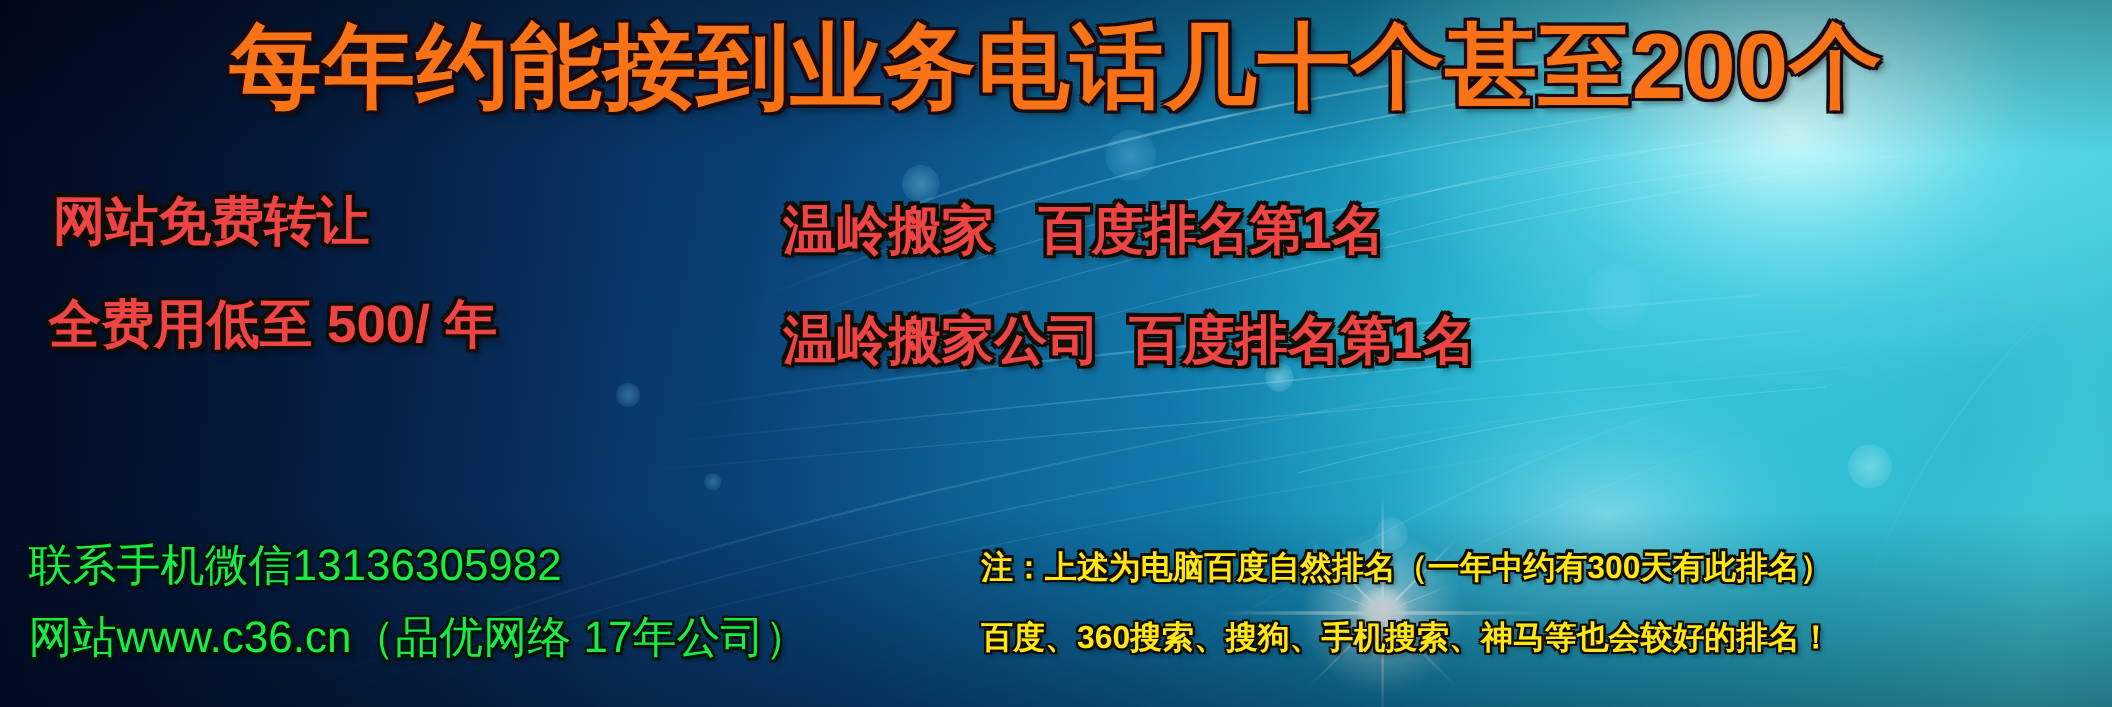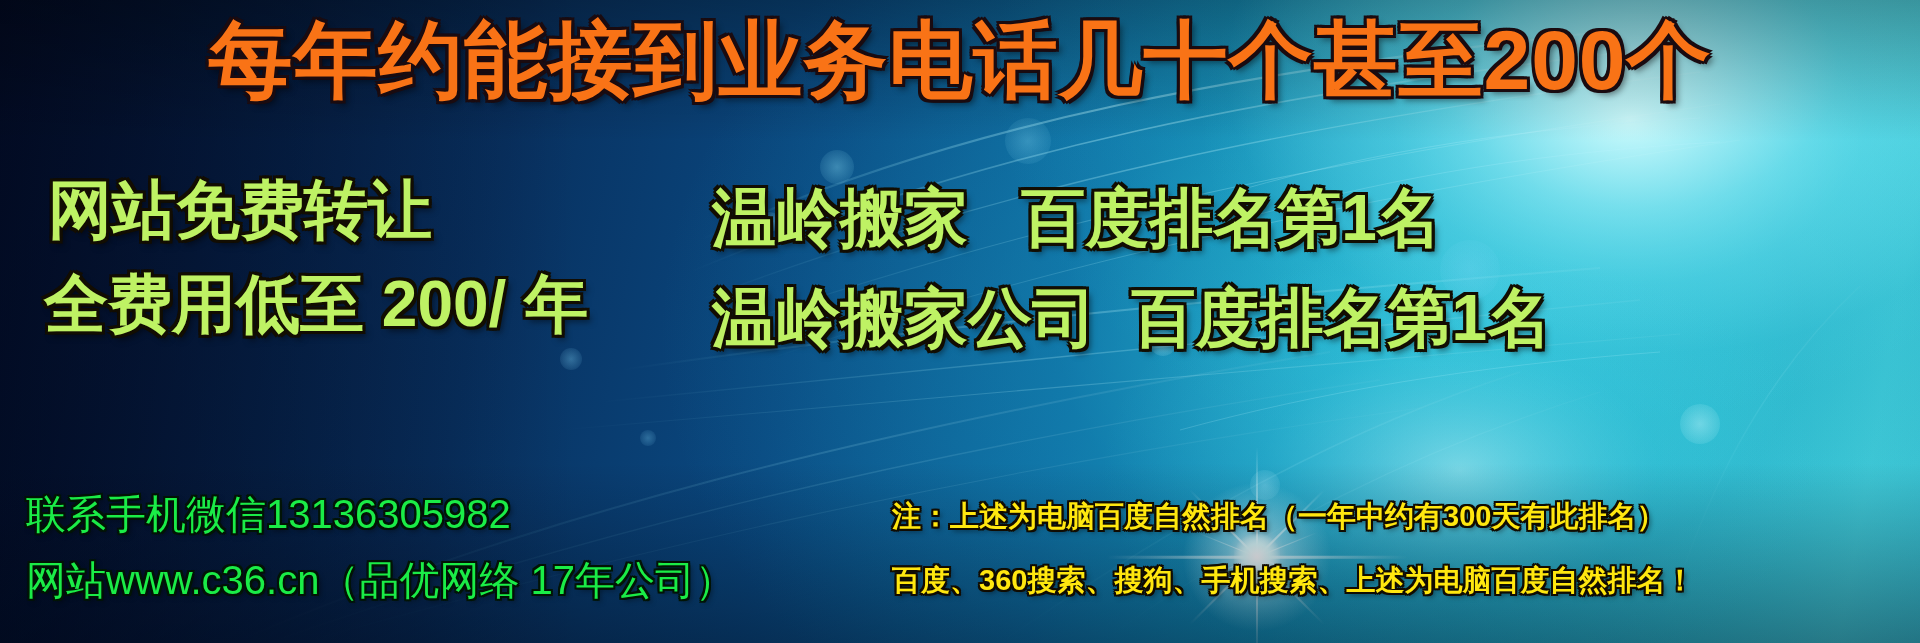--- a/index.html
+++ b/index.html
@@ -108,24 +108,24 @@
     text-shadow:
       -3px -3px 0 #1a0b10, 3px -3px 0 #1a0b10,
       -3px  3px 0 #1a0b10, 3px  3px 0 #1a0b10,
       -3px  0   0 #1a0b10, 3px  0   0 #1a0b10,
        0   -3px 0 #1a0b10, 0    3px 0 #1a0b10,
        5px  5px 6px rgba(0,0,0,0.45);
   }
 
   .yellow-big {
     position: absolute;
-    font-size: 64px;
+    font-size: 48px;
     line-height: 1;
     font-weight: bold;
-    color: #bef264;
+    color: #ef4444;
     white-space: nowrap;
     text-shadow:
       -3px -3px 0 #120d02, 3px -3px 0 #120d02,
       -3px  3px 0 #120d02, 3px  3px 0 #120d02,
       -3px  0   0 #120d02, 3px  0   0 #120d02,
        0   -3px 0 #120d02, 0    3px 0 #120d02,
        4px  5px 6px rgba(0,0,0,0.5);
   }
 
   .yellow-big.left-1 { left: 48px;  top: 178px; }
@@ -252,32 +252,32 @@
   </div>
 
   <div class="bg-vignette"></div>
 
   <div class="content">
 
     <div class="headline">每年约能接到业务电话几十个甚至200个</div>
 
     <div class="yellow-big left-1">网站免费转让</div>
 
-    <div class="yellow-big left-2">全费用低至 200/ 年</div>
+    <div class="yellow-big left-2">全费用低至 500/ 年</div>
 
     <div class="yellow-big right-1">
       <span>温岭搬家</span><span>&nbsp;&nbsp;&nbsp;</span><span>百度排名第1名</span>
     </div>
 
     <div class="yellow-big right-2">
       <span>温岭搬家公司</span><span>&nbsp;&nbsp;</span><span>百度排名第1名</span>
     </div>
 
     <div class="green-line g1">联系手机微信13136305982</div>
 
     <div class="green-line g2">网站www.c36.cn（品优网络 17年公司）</div>
 
     <div class="yellow-note n1">注：上述为电脑百度自然排名（一年中约有300天有此排名）</div>
 
-    <div class="yellow-note n2">百度、360搜索、搜狗、手机搜索、上述为电脑百度自然排名！</div>
+    <div class="yellow-note n2">百度、360搜索、搜狗、手机搜索、神马等也会较好的排名！</div>
 
   </div>
 </div>
 
 </body></html>

